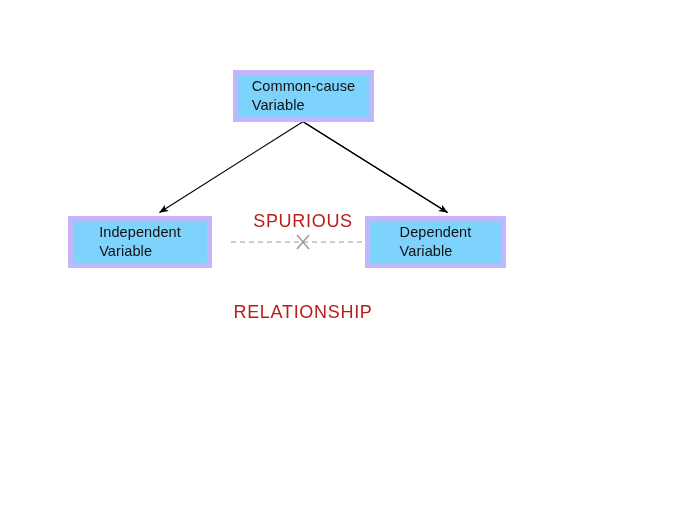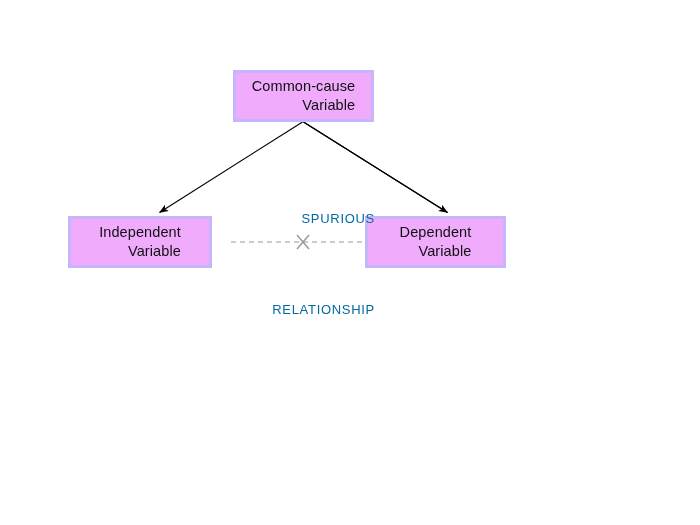--- a/index.html
+++ b/index.html
@@ -23,26 +23,26 @@
     position: absolute;
     left: 0;
     top: 0;
     width: 700px;
     height: 525px;
     pointer-events: none;
   }
   .node {
     position: absolute;
     box-sizing: border-box;
-    background: #f0abfc;
-    border: 3px solid #c4b5fd;
+    background: #7dd3fc;
+    border: 5px solid #c4b5fd;
     display: flex;
     align-items: center;
     justify-content: center;
-    text-align: right;
+    text-align: left;
     color: #101010;
     font-size: 14.5px;
     line-height: 1.32;
     letter-spacing: 0.1px;
     z-index: 2;
   }
   .node-label {
     display: block;
     padding: 0 6px;
     white-space: pre-line;
@@ -60,25 +60,25 @@
     height: 52px;
   }
   #node-dependent {
     left: 365px;
     top: 216px;
     width: 141px;
     height: 52px;
   }
   .edge-caption {
     position: absolute;
-    color: #0369a1;
-    font-size: 13px;
+    color: #b91c1c;
+    font-size: 18px;
     letter-spacing: 0.7px;
     white-space: nowrap;
-    text-align: right;
+    text-align: center;
     z-index: 3;
   }
   #caption-spurious {
     left: 231px;
     top: 211px;
     width: 144px;
   }
   #caption-relationship {
     left: 231px;
     top: 254px;

